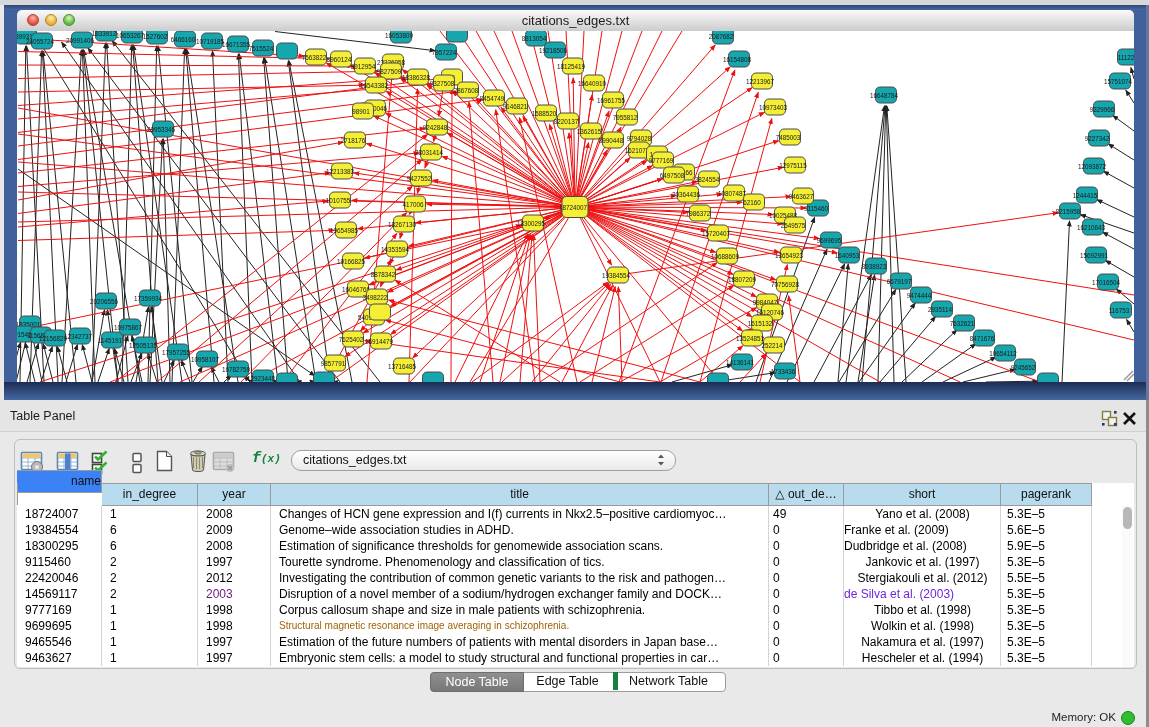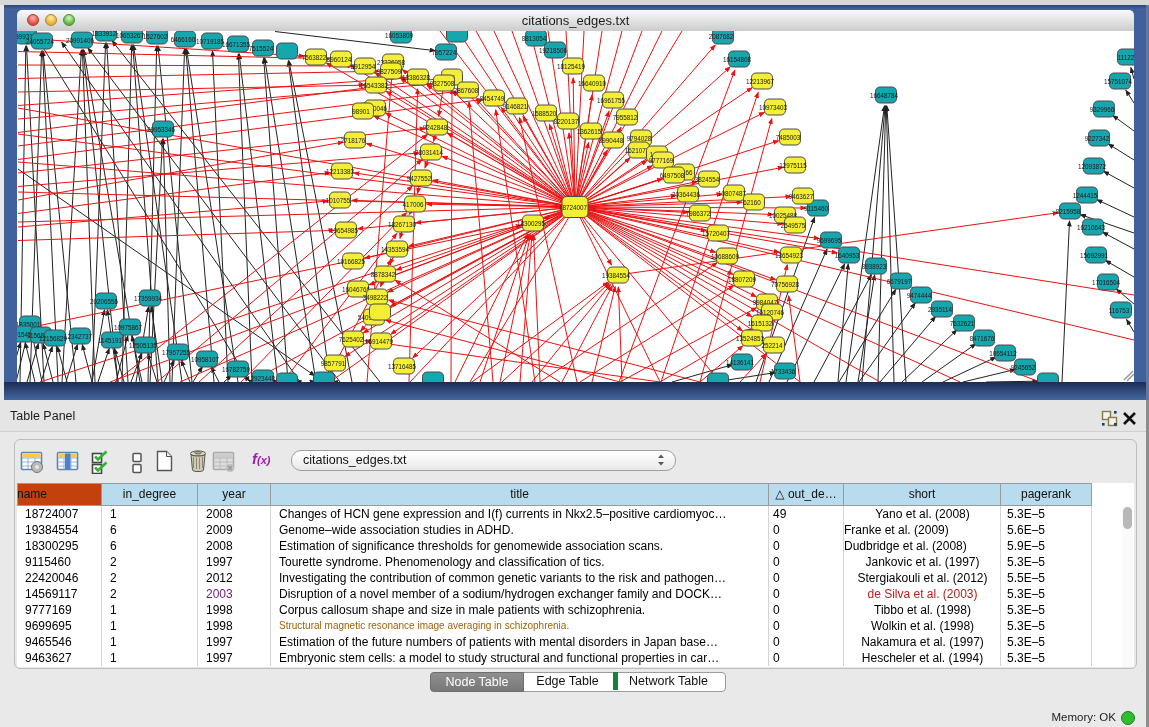--- a/index.html
+++ b/index.html
@@ -617,30 +617,30 @@
     <path d="M7.5 8 v11 M10.5 8.5 v11.5 M13.5 8.5 v11.5 M16.5 8 v11" stroke="#8d8870"></path>
     <ellipse cx="12" cy="3.8" rx="3.4" ry="1.2" fill="#bab490" stroke="#555" stroke-width=".8"></ellipse>
   </svg>
 <svg style="position:absolute;left:212px;top:450px" width="24" height="24" viewBox="0 0 24 24">
     <rect x="1.5" y="2.5" width="20" height="17" fill="#ddd" stroke="#aaa" stroke-width="1.6" rx="1"></rect>
     <rect x="2.5" y="3.5" width="18" height="4" fill="#ccc"></rect>
     <path d="M2 8 h19 M2 12 h19 M2 16 h19 M8 8 v11 M15 8 v11" stroke="#bbb"></path>
     <circle cx="18" cy="18" r="4" fill="#c0c0c0"></circle>
     <path d="M16 16 l4 4 M20 16 l-4 4" stroke="#999" stroke-width="1.3"></path>
   </svg>
-<div class="abs" style="left:252px;top:450px;width:30px;height:22px;font-size:15px;font-style:italic;font-weight:bold;color:#a21caf;font-family:Liberation Sans, sans-serif">f<span style="font-size:11px">(x)</span></div>
+<div class="abs" style="left:252px;top:450px;width:30px;height:22px;font-size:15px;font-style:italic;font-weight:bold;color:#15803d;font-family:Liberation Mono, monospace">f<span style="font-size:11px">(x)</span></div>
 
 <div class="abs" style="left:291px;top:450px;width:383px;height:19px;background:linear-gradient(#ffffff,#e9e9e9);border:1px solid #9f9f9f;border-radius:10px"></div>
 <div class="abs" style="left:303px;top:450px;height:21px;line-height:21px;font-size:12.5px;color:#111">citations_edges.txt</div>
 <svg class="abs" style="left:655px;top:453px" width="12" height="14" viewBox="0 0 12 14">
 <path d="M3 5 L6 1.5 L9 5 z M3 9 L6 12.5 L9 9 z" fill="#555"></path>
 </svg>
 
 <div class="abs" style="left:17px;top:483px;width:1117px;height:184px;background:#fff"></div>
-<div style="position:absolute;left:17px;top:483px;width:84px;height:21px;background:#c2410c;border:1px solid #9a9a9a;border-width:1px 1px 1px 0;text-align:left;line-height:21px;font-size:12px;color:#111">name</div>
+<div style="position:absolute;left:17px;top:470px;width:84px;height:21px;background:#3b82f6;border:1px solid #9a9a9a;border-width:1px 1px 1px 0;text-align:right;line-height:21px;font-size:12px;color:#111">name</div>
 <div style="position:absolute;left:102px;top:483px;width:95px;height:21px;background:#b8dcee;border:1px solid #9a9a9a;border-width:1px 1px 1px 0;text-align:center;line-height:21px;font-size:12px;color:#111">in_degree</div>
 <div style="position:absolute;left:198px;top:483px;width:72px;height:21px;background:#b8dcee;border:1px solid #9a9a9a;border-width:1px 1px 1px 0;text-align:center;line-height:21px;font-size:12px;color:#111">year</div>
 <div style="position:absolute;left:271px;top:483px;width:497px;height:21px;background:#b8dcee;border:1px solid #9a9a9a;border-width:1px 1px 1px 0;text-align:center;line-height:21px;font-size:12px;color:#111">title</div>
 <div style="position:absolute;left:769px;top:483px;width:74px;height:21px;background:#b8dcee;border:1px solid #9a9a9a;border-width:1px 1px 1px 0;text-align:center;line-height:21px;font-size:12px;color:#111">△ out_de…</div>
 <div style="position:absolute;left:844px;top:483px;width:156px;height:21px;background:#b8dcee;border:1px solid #9a9a9a;border-width:1px 1px 1px 0;text-align:center;line-height:21px;font-size:12px;color:#111">short</div>
 <div style="position:absolute;left:1001px;top:483px;width:90px;height:21px;background:#b8dcee;border:1px solid #9a9a9a;border-width:1px 1px 1px 0;text-align:center;line-height:21px;font-size:12px;color:#111">pagerank</div>
 <div style="position:absolute;left:17px;top:483px;width:1px;height:22px;background:#9a9a9a"></div>
 <div style="position:absolute;left:101px;top:506px;width:1px;height:160px;background:#d4d4d4"></div>
 <div style="position:absolute;left:197px;top:506px;width:1px;height:160px;background:#d4d4d4"></div>
 <div style="position:absolute;left:270px;top:506px;width:1px;height:160px;background:#d4d4d4"></div>
@@ -681,21 +681,21 @@
 <div style="position:absolute;left:206px;top:570px;height:16px;font-size:12px;line-height:16px;color:#000;white-space:nowrap">2012</div>
 <div style="position:absolute;left:279px;top:570px;height:16px;font-size:12px;line-height:16px;color:#000;white-space:nowrap">Investigating the contribution of common genetic variants to the risk and pathogen…</div>
 <div style="position:absolute;left:773px;top:570px;height:16px;font-size:12px;line-height:16px;color:#000;white-space:nowrap">0</div>
 <div style="position:absolute;left:844px;top:570px;width:157px;height:16px;font-size:12px;line-height:16px;color:#000;text-align:center;white-space:nowrap">Stergiakouli et al. (2012)</div>
 <div style="position:absolute;left:1007px;top:570px;height:16px;font-size:12px;line-height:16px;color:#000;white-space:nowrap">5.5E–5</div>
 <div style="position:absolute;left:25px;top:586px;height:16px;font-size:12px;line-height:16px;color:#000;white-space:nowrap">14569117</div>
 <div style="position:absolute;left:110px;top:586px;height:16px;font-size:12px;line-height:16px;color:#000;white-space:nowrap">2</div>
 <div style="position:absolute;left:206px;top:586px;height:16px;font-size:12px;line-height:16px;color:#701a75;white-space:nowrap">2003</div>
 <div style="position:absolute;left:279px;top:586px;height:16px;font-size:12px;line-height:16px;color:#000;white-space:nowrap">Disruption of a novel member of a sodium/hydrogen exchanger family and DOCK…</div>
 <div style="position:absolute;left:773px;top:586px;height:16px;font-size:12px;line-height:16px;color:#000;white-space:nowrap">0</div>
-<div style="position:absolute;left:844px;top:586px;width:157px;height:16px;font-size:12px;line-height:16px;color:#b91c1c;text-align:center;white-space:nowrap">de Silva et al. (2003)</div>
+<div style="position:absolute;left:844px;top:586px;width:157px;height:16px;font-size:12px;line-height:16px;color:#6d28d9;text-align:left;white-space:nowrap">de Silva et al. (2003)</div>
 <div style="position:absolute;left:1007px;top:586px;height:16px;font-size:12px;line-height:16px;color:#000;white-space:nowrap">5.3E–5</div>
 <div style="position:absolute;left:25px;top:602px;height:16px;font-size:12px;line-height:16px;color:#000;white-space:nowrap">9777169</div>
 <div style="position:absolute;left:110px;top:602px;height:16px;font-size:12px;line-height:16px;color:#000;white-space:nowrap">1</div>
 <div style="position:absolute;left:206px;top:602px;height:16px;font-size:12px;line-height:16px;color:#000;white-space:nowrap">1998</div>
 <div style="position:absolute;left:279px;top:602px;height:16px;font-size:12px;line-height:16px;color:#000;white-space:nowrap">Corpus callosum shape and size in male patients with schizophrenia.</div>
 <div style="position:absolute;left:773px;top:602px;height:16px;font-size:12px;line-height:16px;color:#000;white-space:nowrap">0</div>
 <div style="position:absolute;left:844px;top:602px;width:157px;height:16px;font-size:12px;line-height:16px;color:#000;text-align:center;white-space:nowrap">Tibbo et al. (1998)</div>
 <div style="position:absolute;left:1007px;top:602px;height:16px;font-size:12px;line-height:16px;color:#000;white-space:nowrap">5.3E–5</div>
 <div style="position:absolute;left:25px;top:618px;height:16px;font-size:12px;line-height:16px;color:#000;white-space:nowrap">9699695</div>
 <div style="position:absolute;left:110px;top:618px;height:16px;font-size:12px;line-height:16px;color:#000;white-space:nowrap">1</div>

